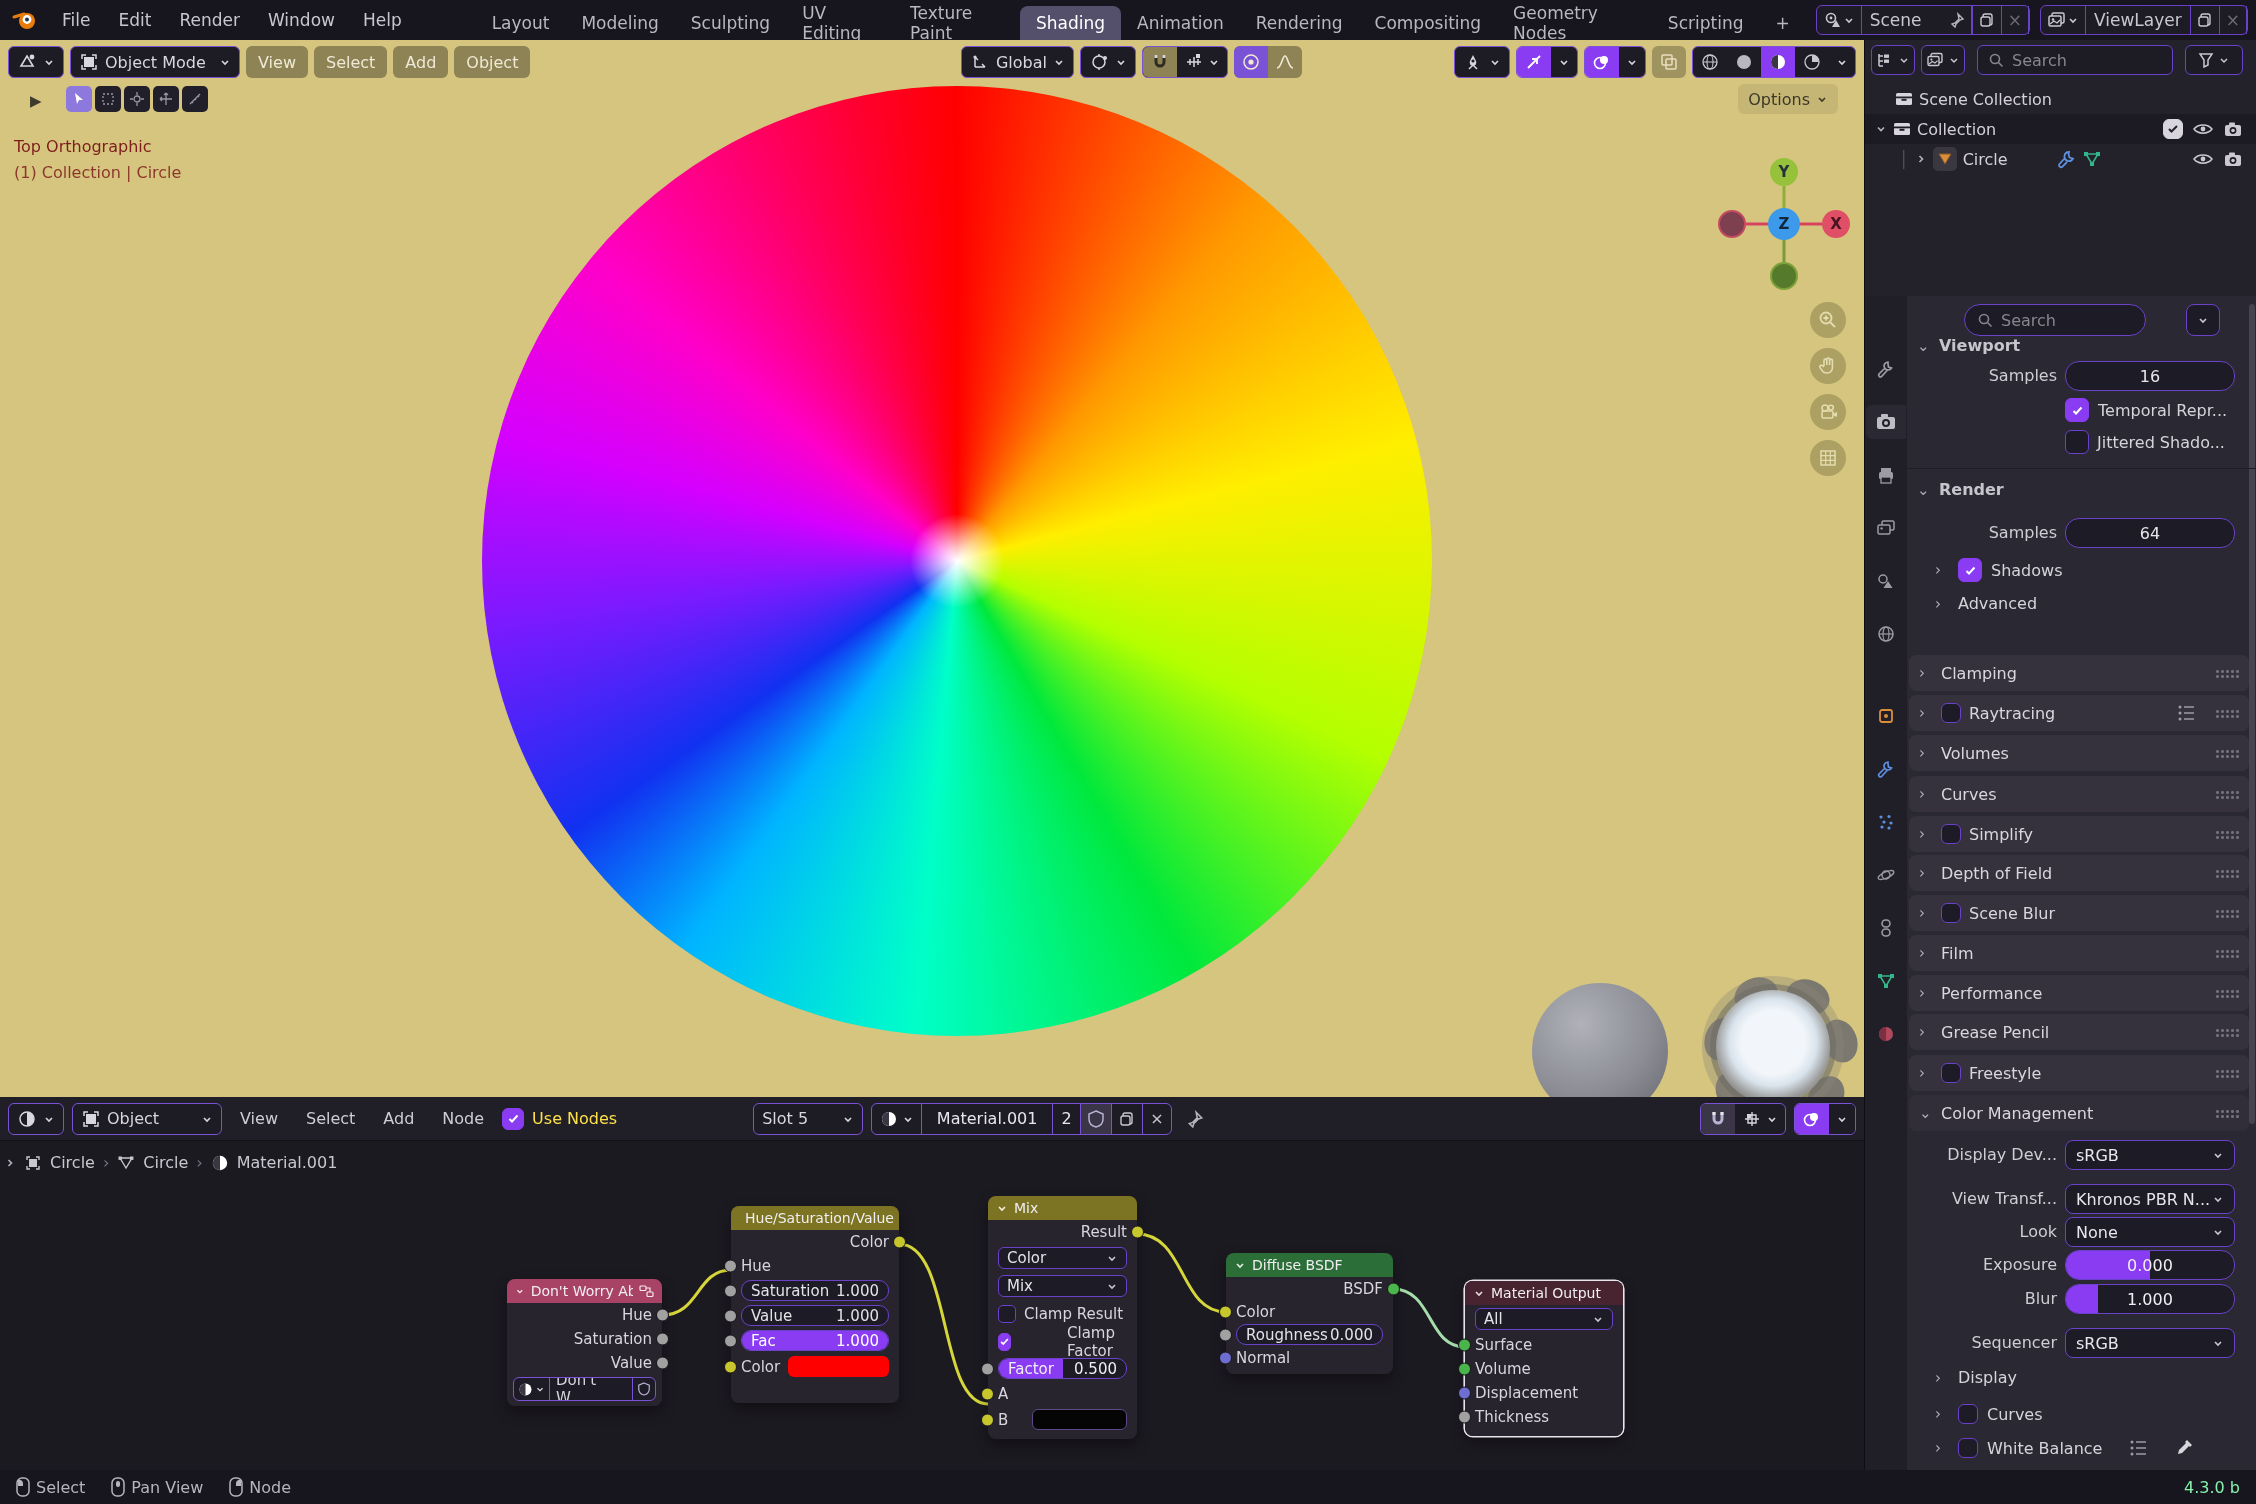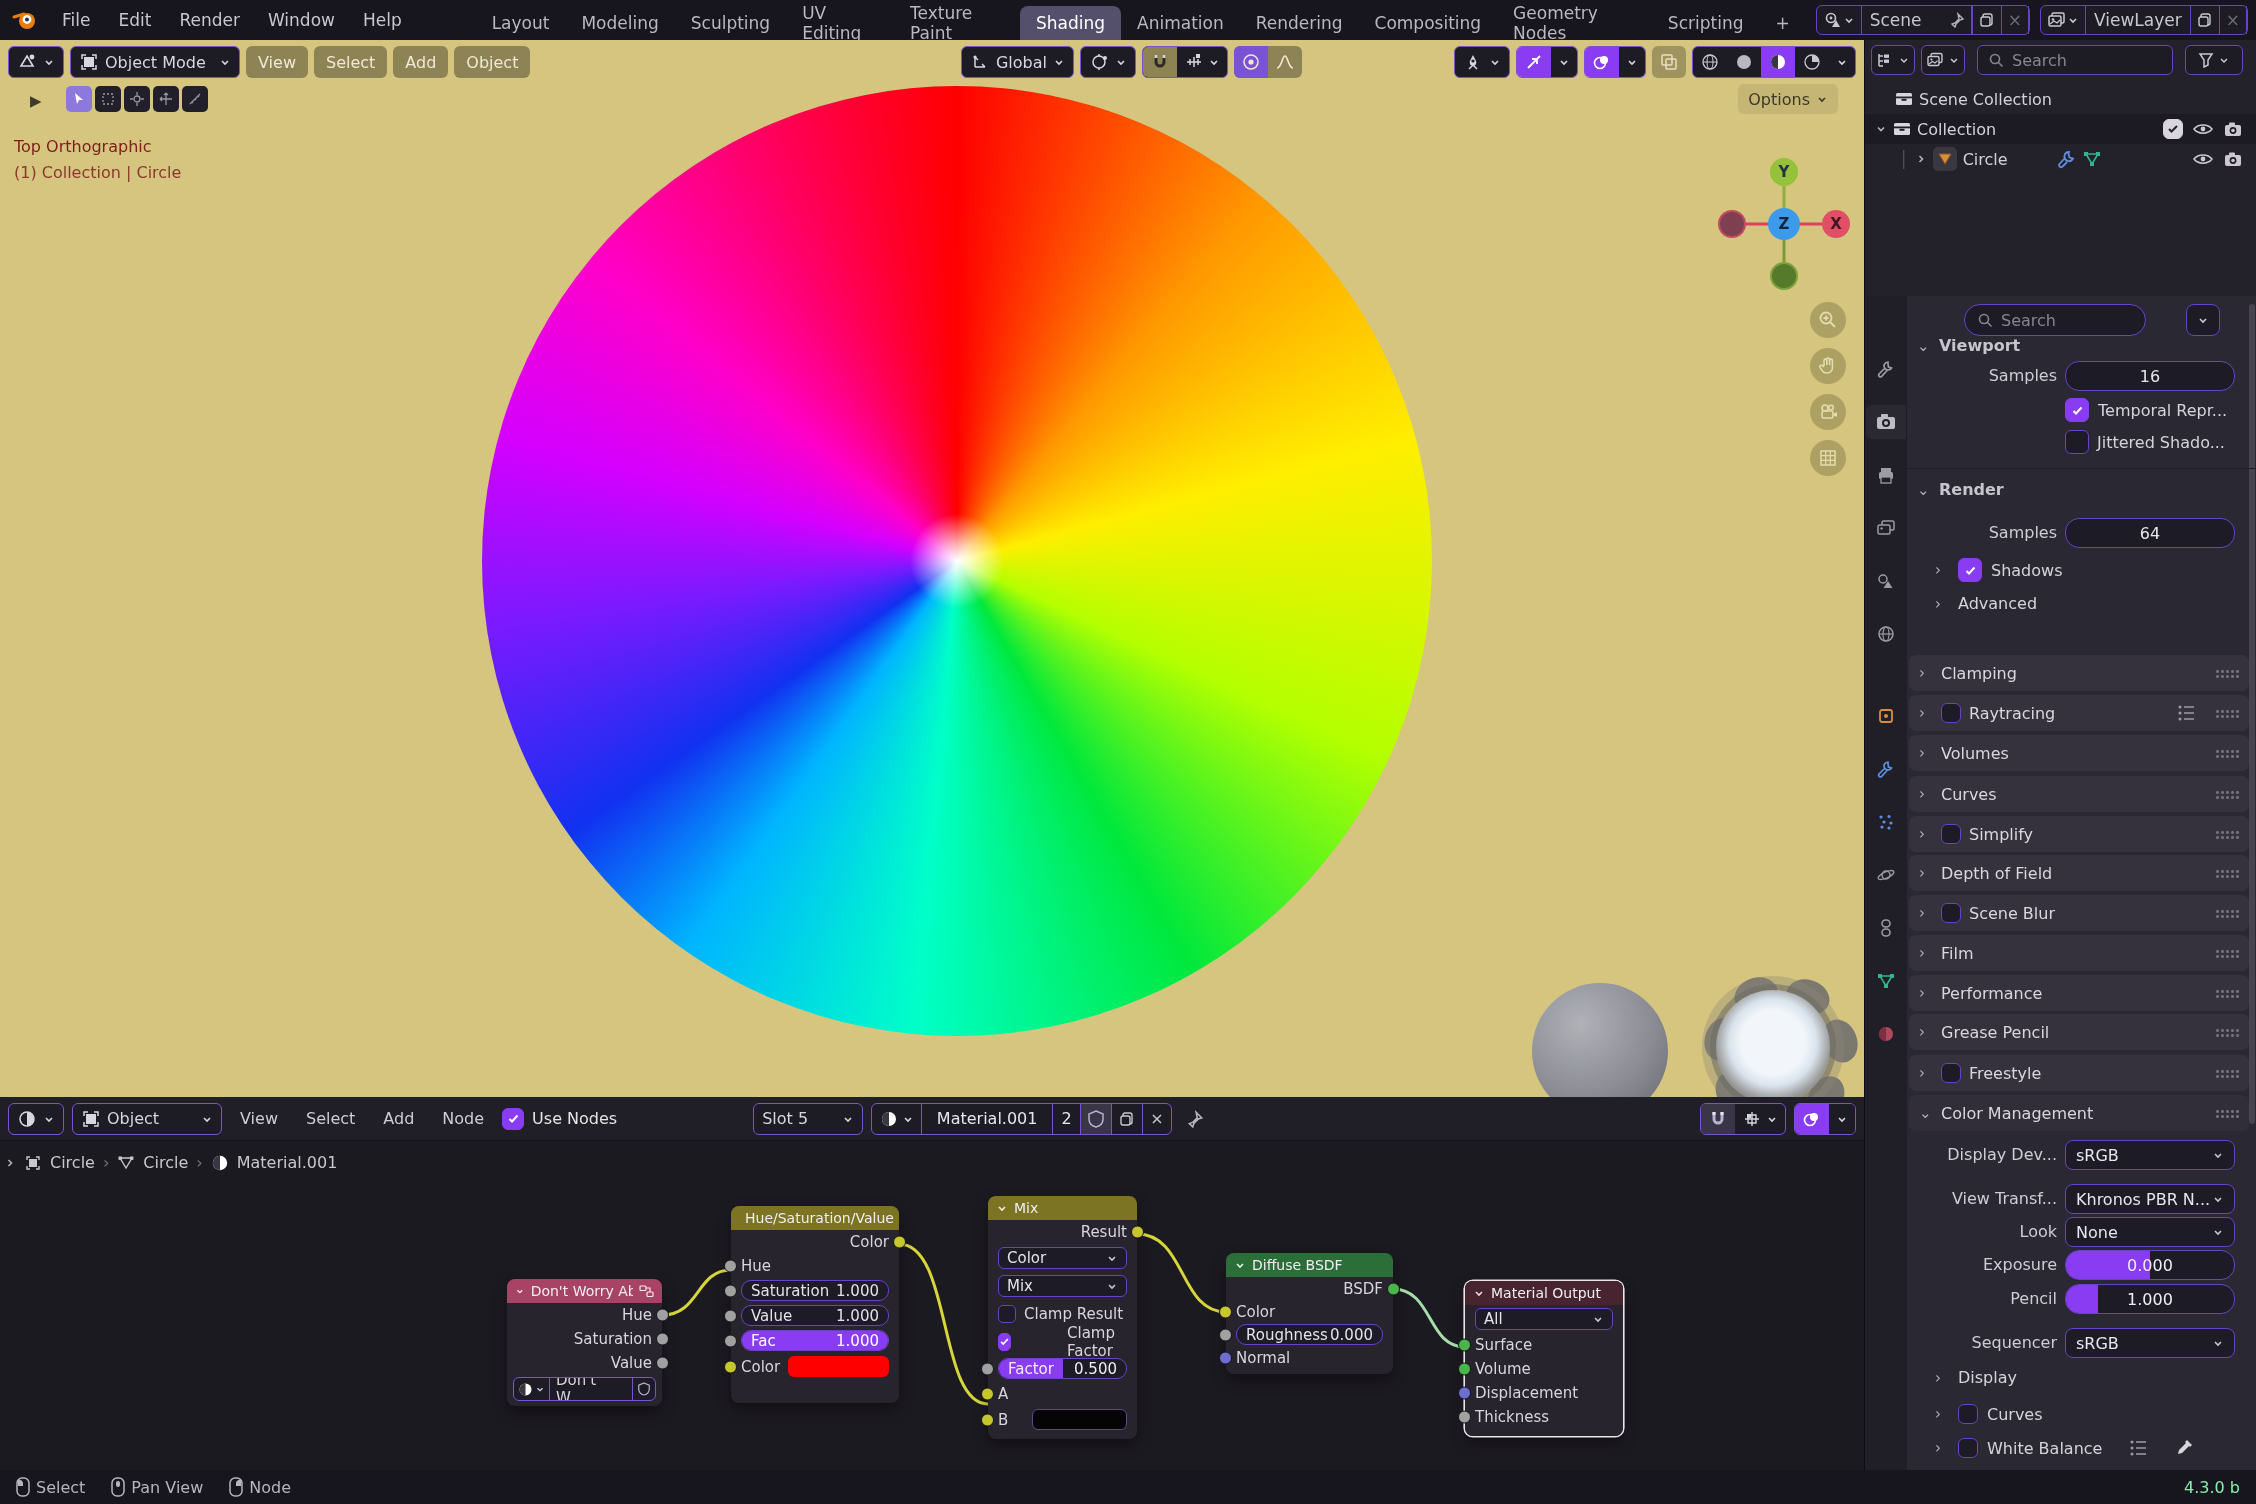--- a/index.html
+++ b/index.html
@@ -781,21 +781,21 @@
               <path d="M3 5 l3 3 3-3" stroke="#c9c7ce" stroke-width="1.6" fill="none"></path>
             </svg>
           </div>
 
         <div class="plabel" style="top:959px;">Exposure</div>
         <div class="pslider" style="top:954px;">
             <div class="fill" style="width:50%;"></div>
             <div class="txt">0.000</div>
           </div>
 
-        <div class="plabel" style="top:993px;">Pencil</div>
+        <div class="plabel" style="top:993px;">Blur</div>
         <div class="pslider" style="top:988px;">
             <div class="fill" style="width:19%;"></div>
             <div class="txt">1.000</div>
           </div>
 
         <div class="plabel" style="top:1037px;">Sequencer</div>
         <div class="pselect" style="top:1032px;">
             <span>sRGB</span>
             <svg class="chev" viewBox="0 0 12 12">
               <path d="M3 5 l3 3 3-3" stroke="#c9c7ce" stroke-width="1.6" fill="none"></path>
@@ -853,21 +853,21 @@
       <div class="menu-item" style="height:32px; padding:0 10px;">View</div>
       <div class="menu-item" style="height:32px; padding:0 10px;">Select</div>
       <div class="menu-item" style="height:32px; padding:0 10px;">Add</div>
       <div class="menu-item" style="height:32px; padding:0 10px;">Node</div>
       <div class="sb-item" style="gap:8px;">
         <div class="chk on" style="width:22px; height:22px;">
             <svg width="13" height="13" viewBox="0 0 13 13">
               <path d="M2.5 7 l2.5 2.5 L10.5 3.5" stroke="#fff" stroke-width="2" fill="none"></path>
             </svg>
           </div>
-        <span style="color:#e5e5e5;">Use Nodes</span>
+        <span style="color:#fde047;">Use Nodes</span>
       </div>
       <div style="width:120px;"></div>
       <div class="vbtn-dark" style="width:110px; height:32px;">
         <span>Slot 5</span>
         <svg class="chev" viewBox="0 0 12 12" style="margin-left:auto;">
             <path d="M3 5 l3 3 3-3" stroke="#d8d6de" stroke-width="1.6" fill="none"></path>
           </svg>
       </div>
       <div class="seg" style="border:1px solid #7a52d6; background:#1d1b24; height:32px;">
         <div style="gap:3px; border-right:1px solid #7a52d6;">

